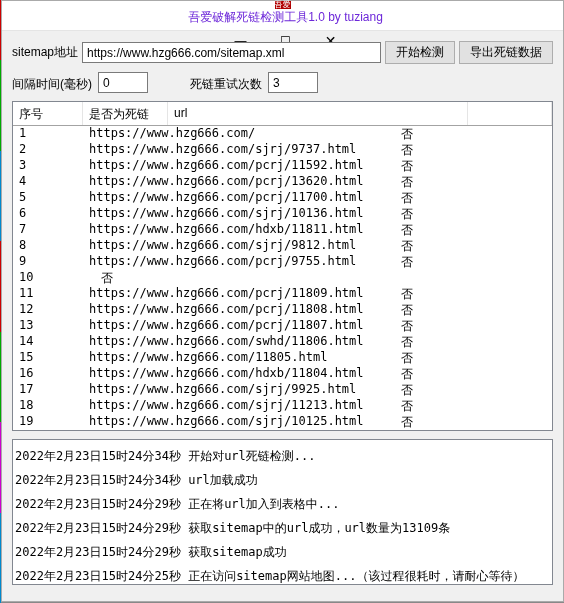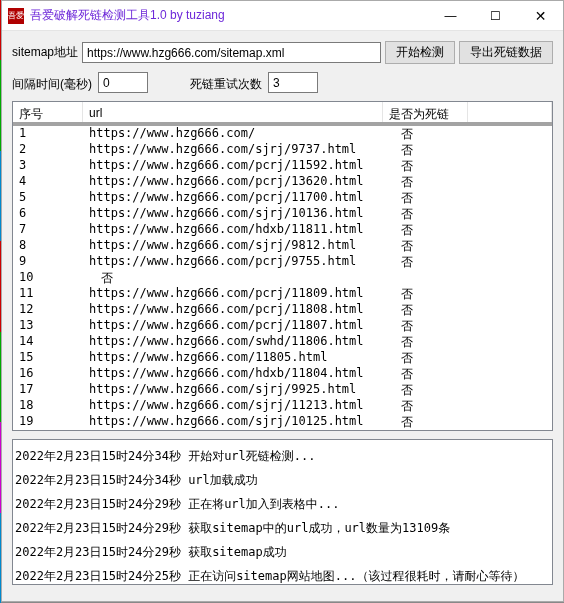--- a/index.html
+++ b/index.html
@@ -25,20 +25,21 @@
     left: 0; top: 0; width: 1px; height: 603px;
     background: linear-gradient(to bottom, #c00 0 10%, #0a0 10% 25%, #08c 25% 40%, #c00 40% 55%, #0a0 55% 70%, #c0c 70% 85%, #08c 85% 100%);
   }
   .titlebar {
     height: 30px;
     background: #fff;
     display: flex;
     align-items: center;
     padding-left: 6px;
     border-bottom: 1px solid #e5e5e5;
+    flex-direction: column;
   }
   .app-icon {
     width: 16px; height: 16px;
     background: #b00000;
     color: #fff;
     font-size: 8px;
     line-height: 8px;
     text-align: center;
     display: flex;
     align-items: center;
@@ -97,21 +98,21 @@
     border: 1px solid #828790;
     background: #fff;
     height: 330px;
     overflow: hidden;
     position: relative;
   }
   .table-head {
     display: flex;
     height: 24px;
     background: #fff;
-    border-bottom: 4px solid #a3a3a3;
+    border-bottom: 1px solid #a3a3a3;
     font-size: 12px;
   }
   .th {
     padding: 4px 6px;
     border-right: 1px solid #e5e5e5;
     white-space: nowrap;
     overflow: hidden;
   }
   .th1 { width: 70px; }
   .th2 { width: 300px; }
@@ -179,22 +180,22 @@
       <span class="label">间隔时间(毫秒)</span>
       <input class="small-input" value="0" style="">
       <span style="width:30px"></span>
       <span class="label">死链重试次数</span>
       <input class="small-input" value="3" style="">
     </div>
 
     <div class="table-wrap">
       <div class="table-head">
         <div class="th th1">序号</div>
+        <div class="th th3">是否为死链</div>
         <div class="th th2">url</div>
-        <div class="th th3">是否为死链</div>
         <div class="th th4"></div>
       </div>
       <div class="table-body" id="table-body">
           <div class="tr">
             <div class="td td1">1</div>
             <div class="td td2">https://www.hzg666.com/</div>
             <div class="td td3">否</div>
           </div>
           <div class="tr">
             <div class="td td1">2</div>

